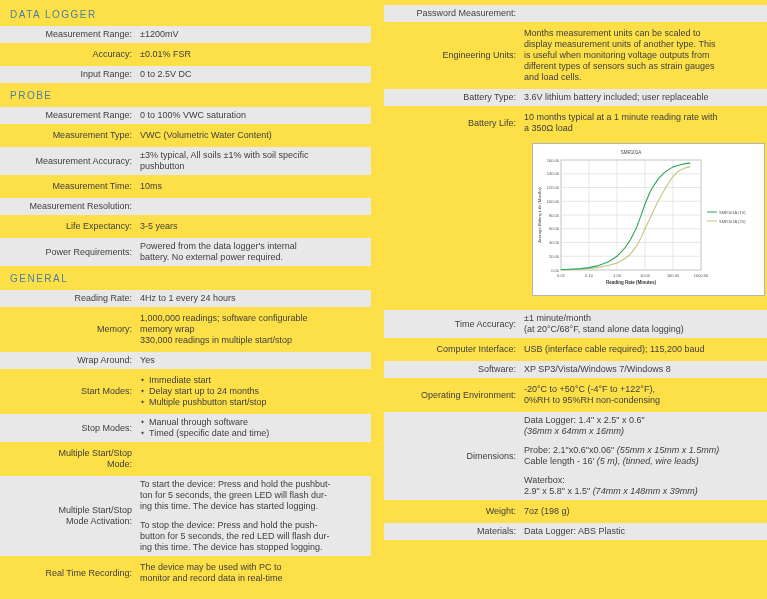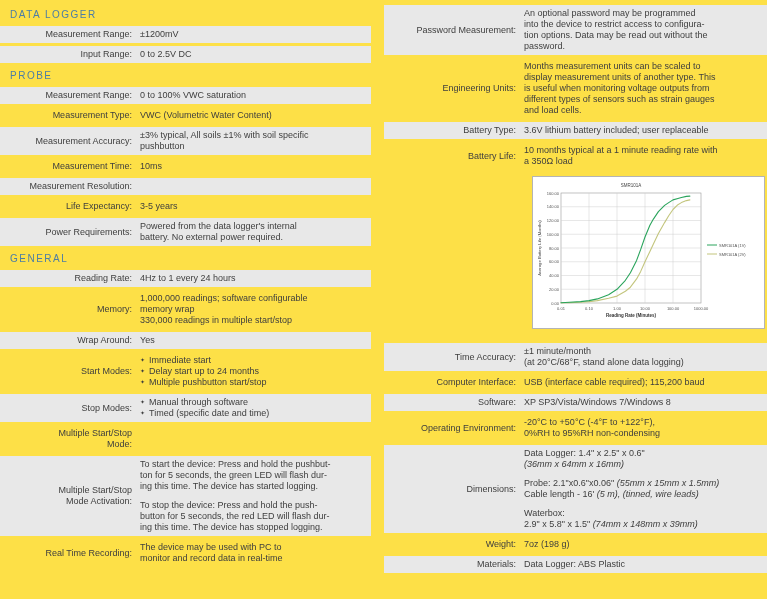--- a/index.html
+++ b/index.html
@@ -38,20 +38,28 @@
   <div class="col" id="col-left">
       <div class="sec-header">DATA LOGGER</div>
       <div class="row sh">
         <div class="lbl">Measurement Range:</div>
         <div class="val">
           <div class="para">
             <div class="line">±1200mV</div>
           </div>
         </div>
       </div>
+      <div class="row">
+        <div class="lbl">Accuracy:</div>
+        <div class="val">
+          <div class="para">
+            <div class="line">±0.01% FSR</div>
+          </div>
+        </div>
+      </div>
       <div class="row sh">
         <div class="lbl">Input Range:</div>
         <div class="val">
           <div class="para">
             <div class="line">0 to 2.5V DC</div>
           </div>
         </div>
       </div>
       <div class="sec-header">PROBE</div>
       <div class="row sh">
@@ -179,28 +187,20 @@
           <div class="para">
             <div class="line">The device may be used with PC to</div>
             <div class="line">monitor and record data in real-time</div>
           </div>
         </div>
       </div>
     </div>
   <div class="col" id="col-right">
       <div class="row sh">
         <div class="lbl">Password Measurement:</div>
-        <div class="val">
-          <div class="para">
-            <div class="line">An optional password may be programmed</div>
-            <div class="line">into the device to restrict access to configura-</div>
-            <div class="line">tion options. Data may be read out without the</div>
-            <div class="line">password.</div>
-          </div>
-        </div>
       </div>
       <div class="row">
         <div class="lbl">Engineering Units:</div>
         <div class="val">
           <div class="para">
             <div class="line">Months measurement units can be scaled to</div>
             <div class="line">display measurement units of another type. This</div>
             <div class="line">is useful when monitoring voltage outputs from</div>
             <div class="line">different types of sensors such as strain gauges</div>
             <div class="line">and load cells.</div>

